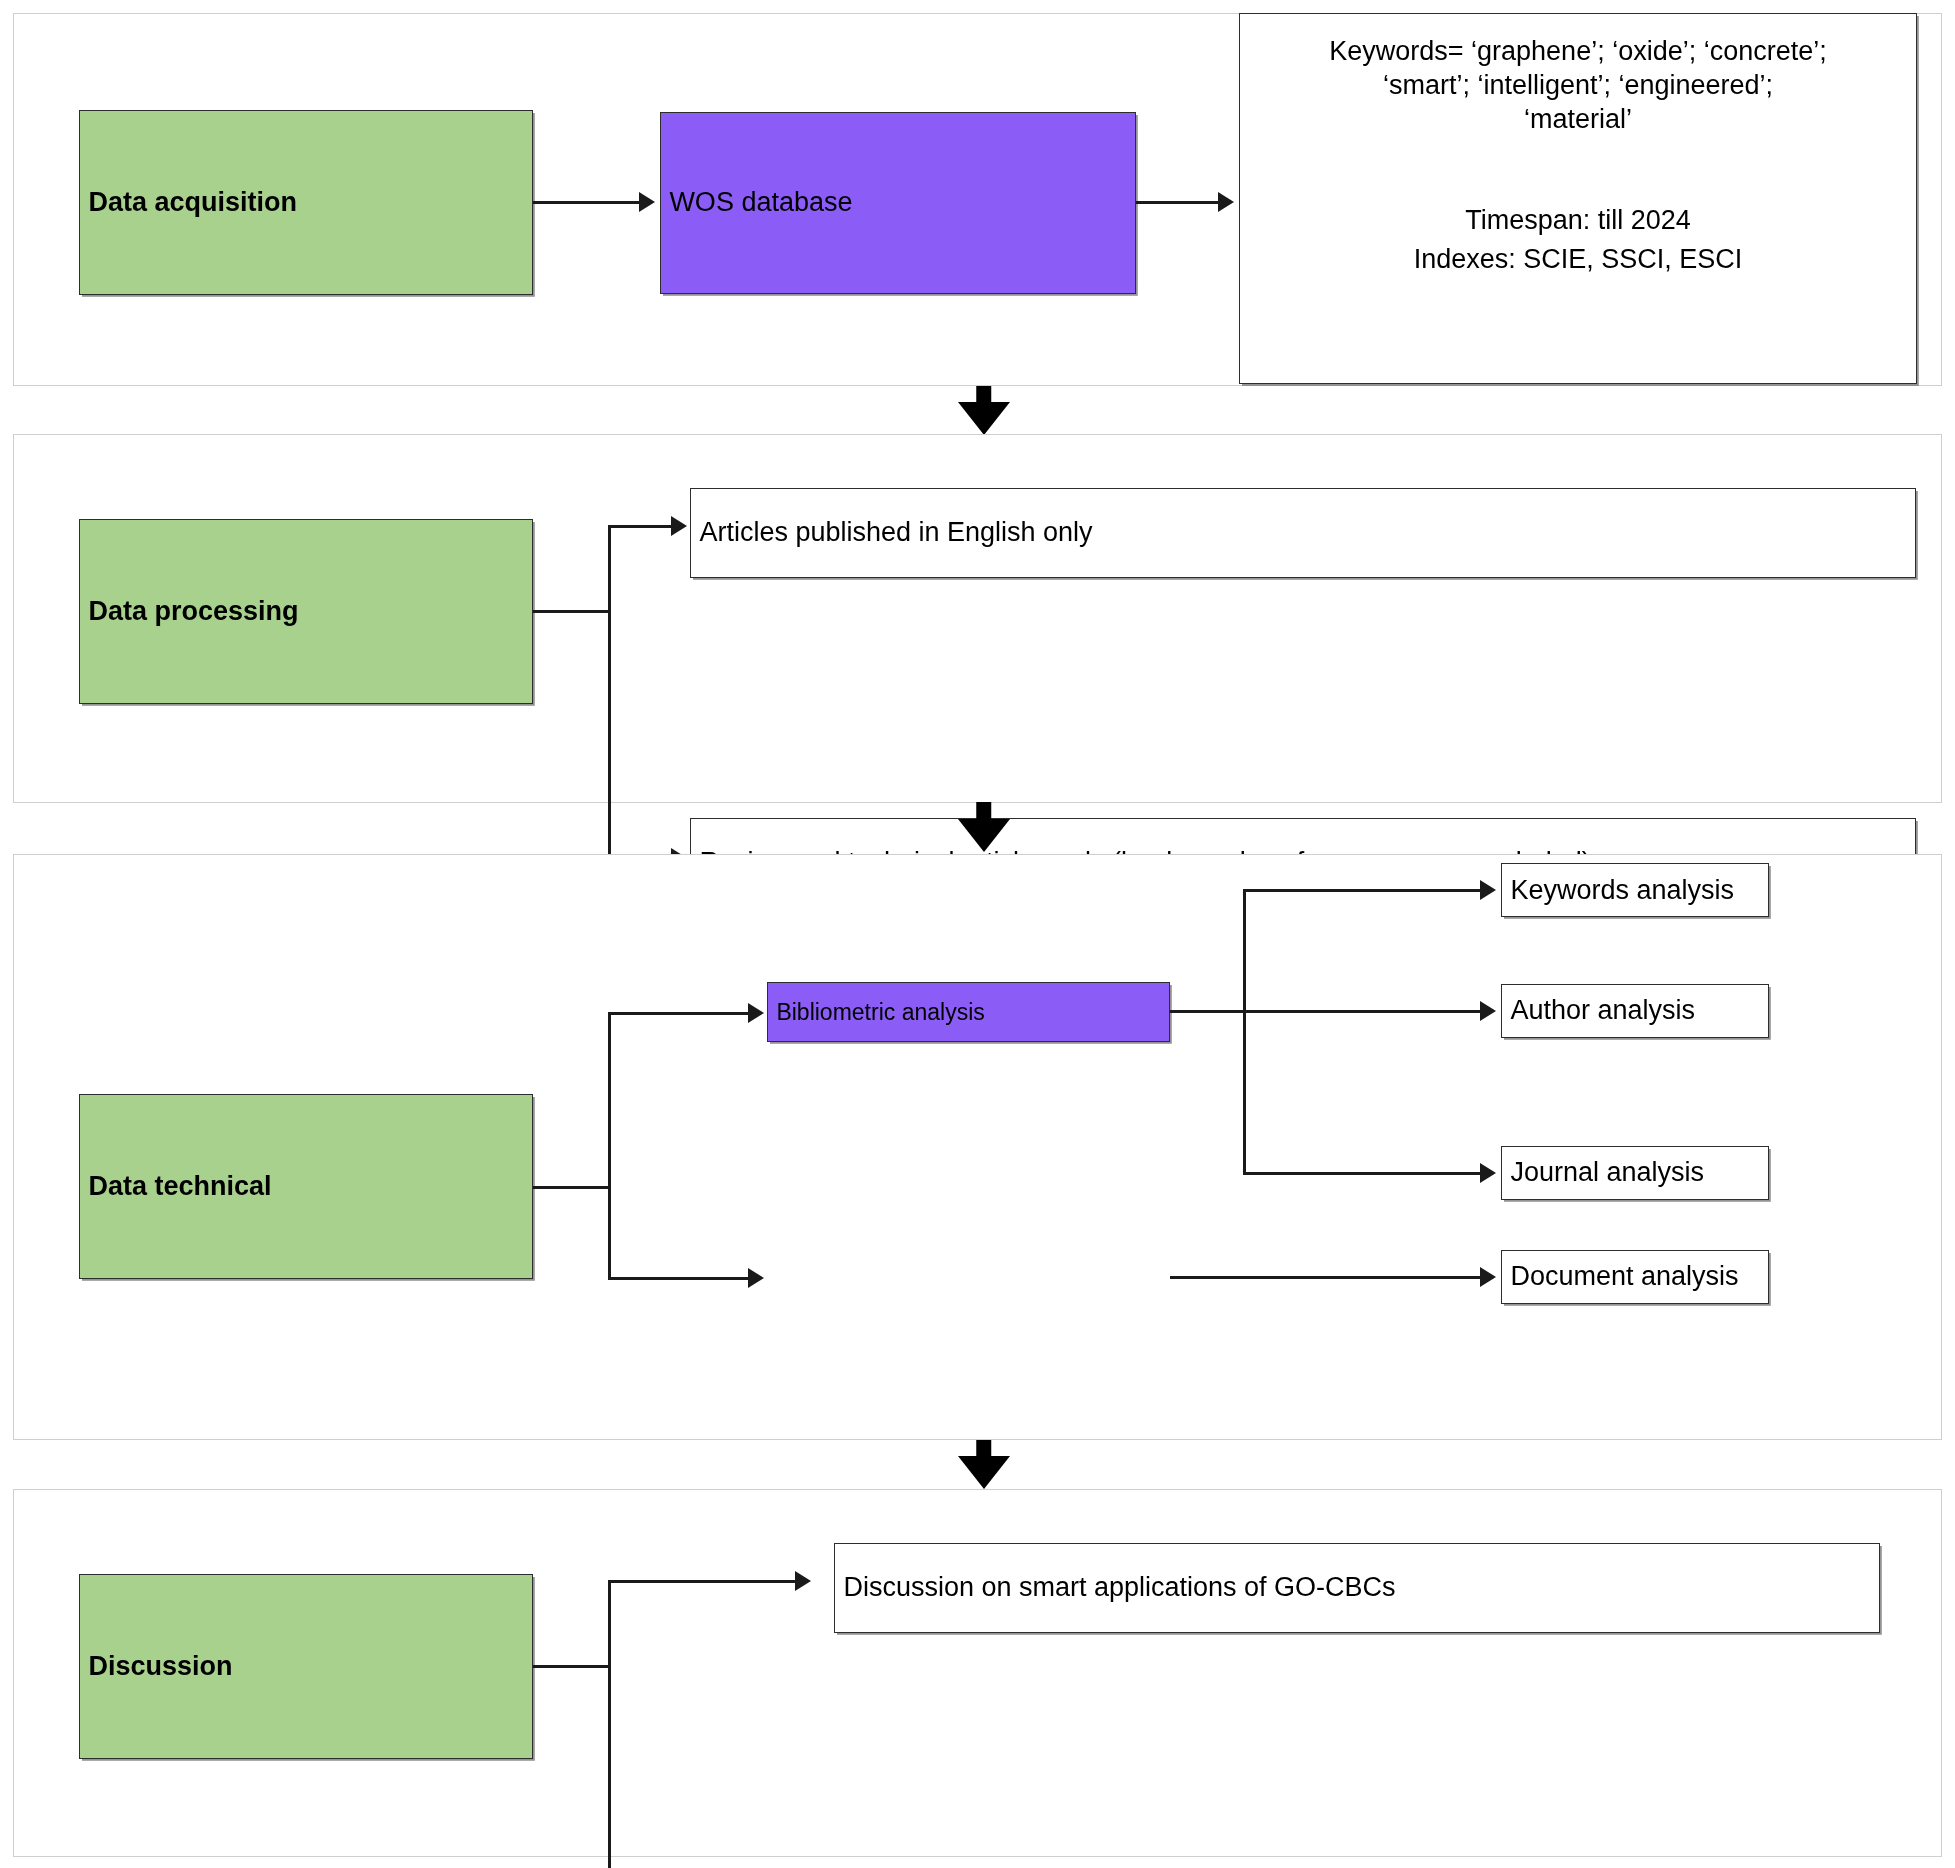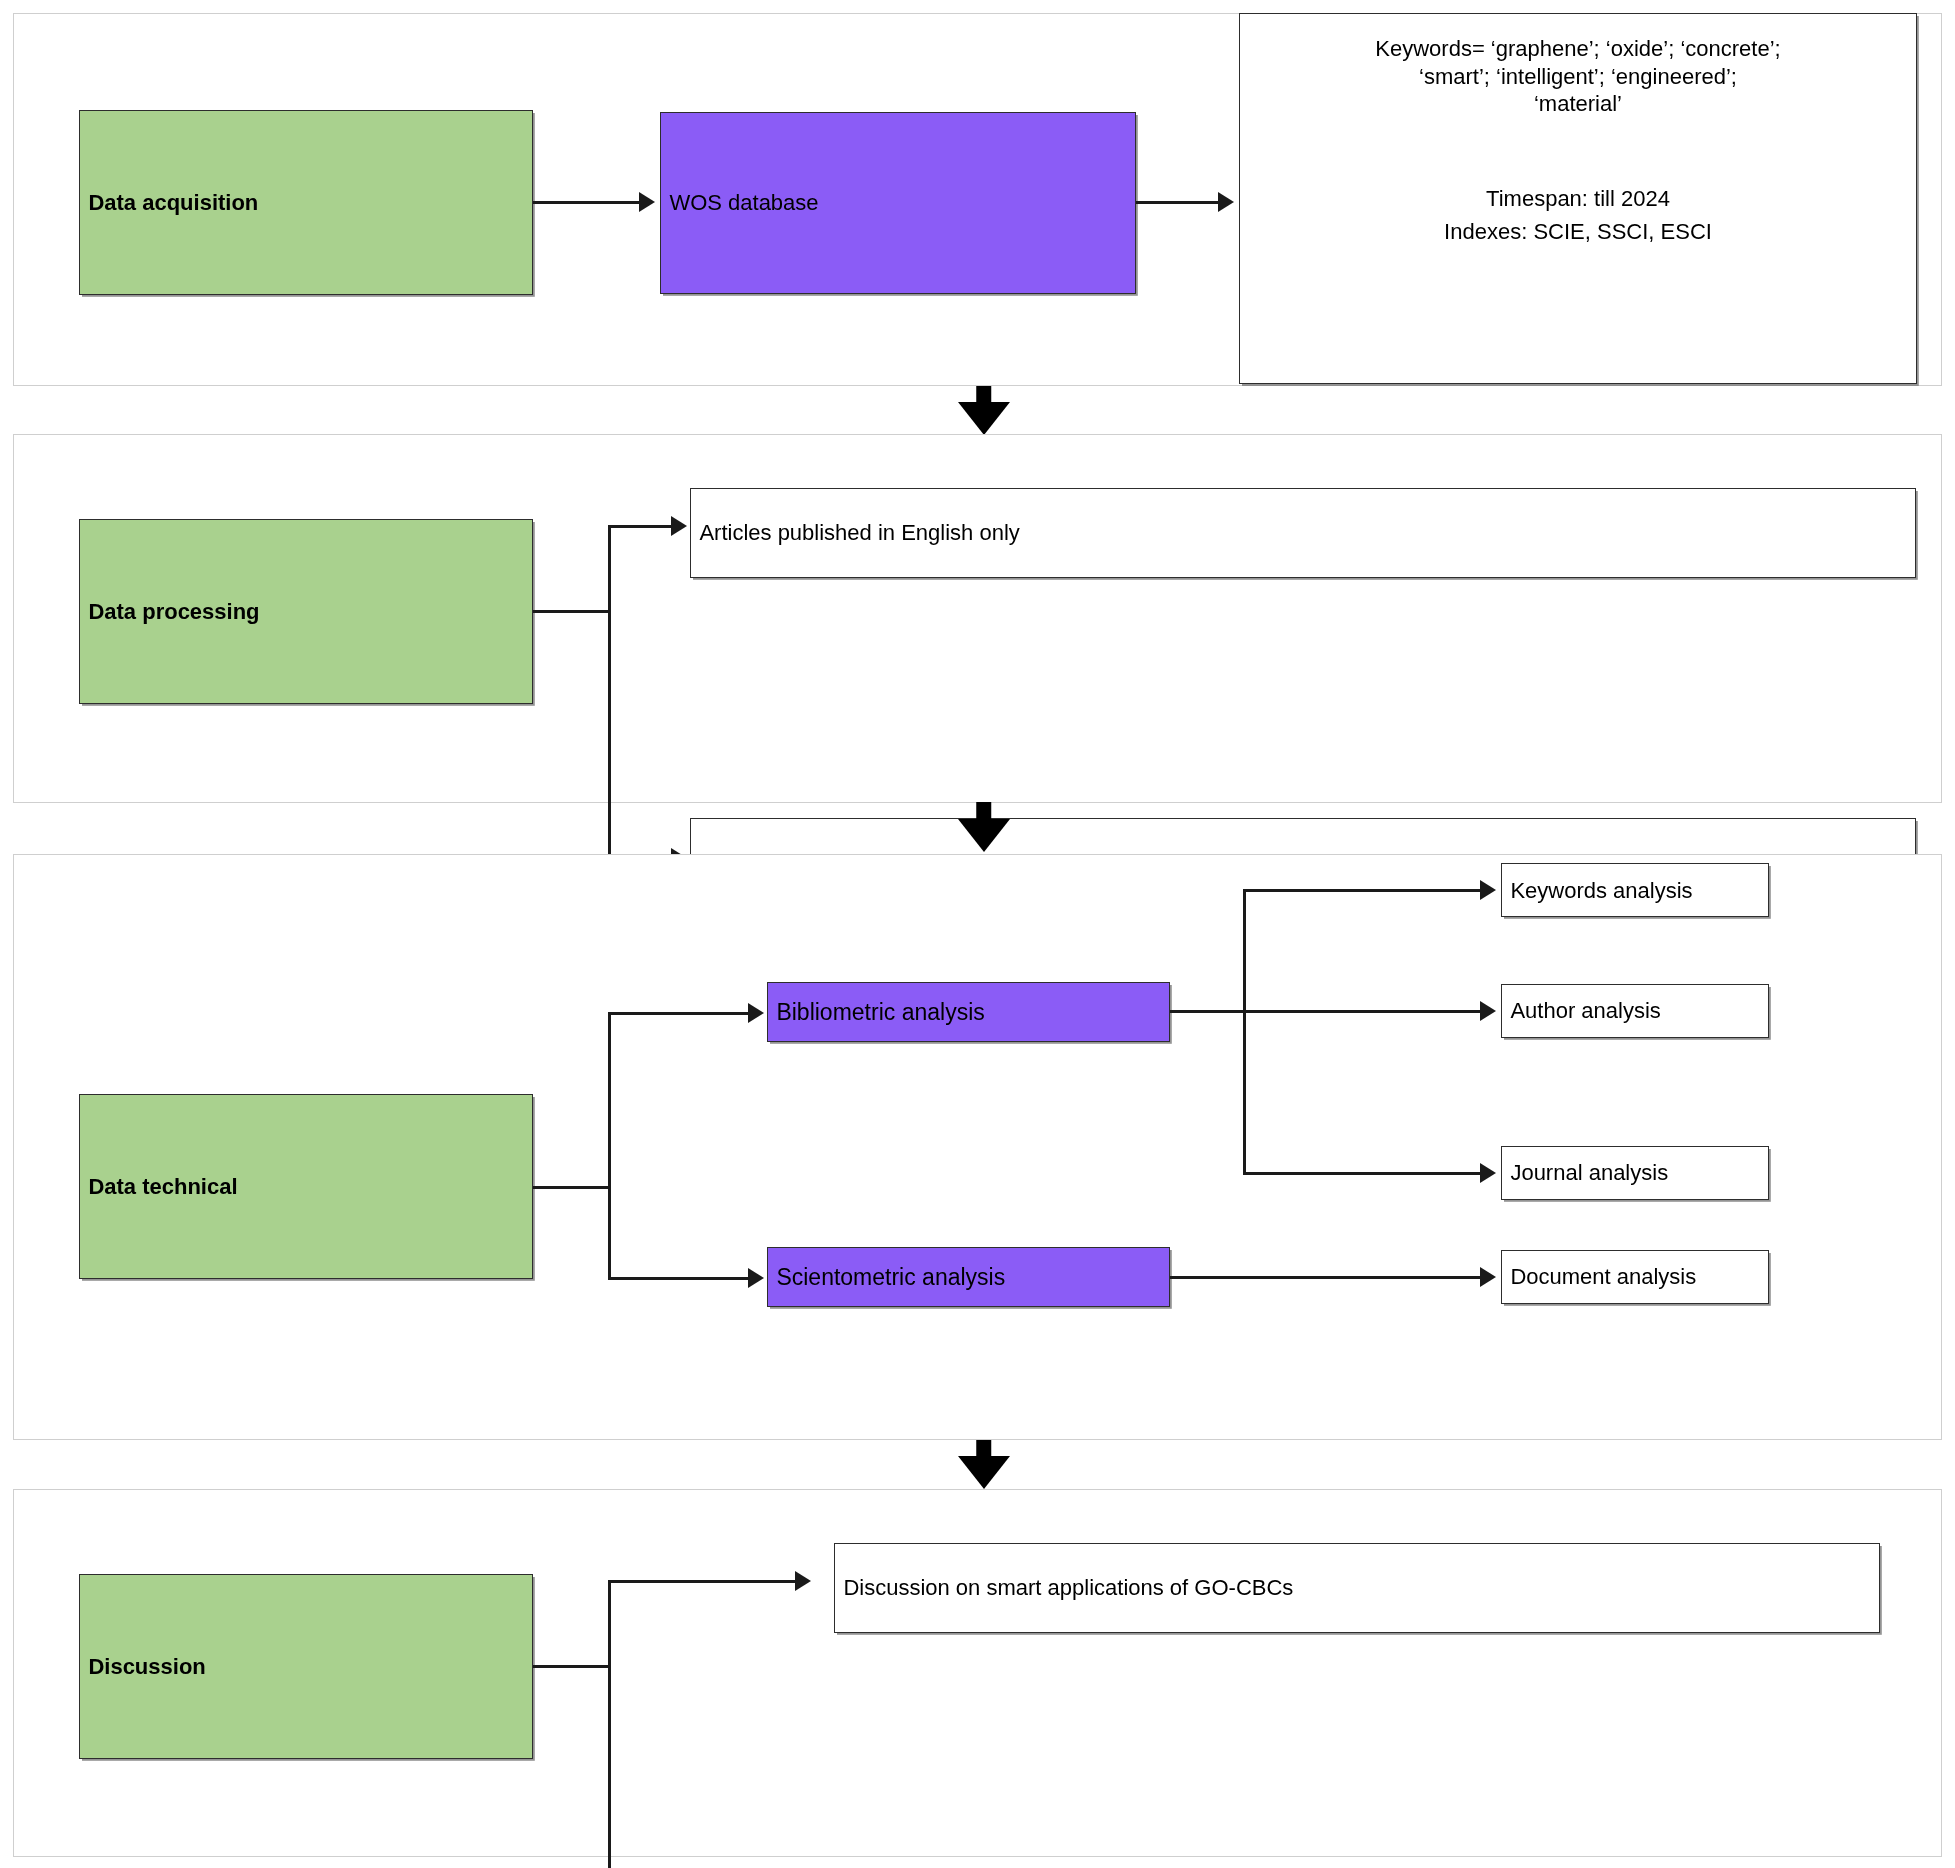--- a/index.html
+++ b/index.html
@@ -9,21 +9,21 @@
   .section{position:absolute;border:1.8px solid #cfcfcf;background:#ffffff;box-sizing:border-box;}
 
   .node{position:absolute;box-sizing:border-box;border:1.8px solid #2d2d2d;
         display:flex;align-items:center;justify-content:flex-start;text-align:center;
         color:#000;line-height:1.25;padding:3.6px 8.4px;
         box-shadow:2.4px 2.4px 0 -0.6px rgba(60,60,60,.55);}
   .node.green{background:#a9d18e;font-weight:bold;}
   .node.lightgreen{background:#8b5cf6;}
   .node.white{background:#ffffff;}
   .t46{font-size:23px;}
-  .t48{font-size:22px;}
+  .t48{font-size:27px;}
 
   .ln{position:absolute;background:#1a1a1a;}
   .lnh{height:3px;}
   .lnv{width:3px;}
 
   
   .ah{position:absolute;width:0;height:0;
       border-top:10.2px solid transparent;border-bottom:10.2px solid transparent;
       border-left:16.7px solid #1a1a1a;}
 
@@ -110,23 +110,20 @@
     <div class="ln lnv" style="left:594px;top:157px;height:268px;"></div>
     <div class="ln lnh" style="left:594px;top:157px;width:142px;"></div>
     <div class="ah" style="left:734px;top:148px;"></div>
     <div class="ln lnh" style="left:594px;top:422px;width:142px;"></div>
     <div class="ah" style="left:734px;top:413px;"></div>
 
     <div class="node lightgreen t46" style="left:753px;top:127px;width:403px;height:60px;">
       <span>Bibliometric analysis</span>
     </div>
 
-    <div class="node lightgreen t46" style="left:753px;top:392px;width:403px;height:60px;">
-      <span>Scientometric analysis</span>
-    </div>
 
     <div class="ln lnh" style="left:1156px;top:155px;width:75px;"></div>
     <div class="ln lnv" style="left:1229px;top:34px;height:285px;"></div>
     <div class="ln lnh" style="left:1229px;top:34px;width:239px;"></div>
     <div class="ah" style="left:1466px;top:25px;"></div>
     <div class="ln lnh" style="left:1229px;top:155px;width:239px;"></div>
     <div class="ah" style="left:1466px;top:146px;"></div>
     <div class="ln lnh" style="left:1229px;top:317px;width:239px;"></div>
     <div class="ah" style="left:1466px;top:308px;"></div>
 

